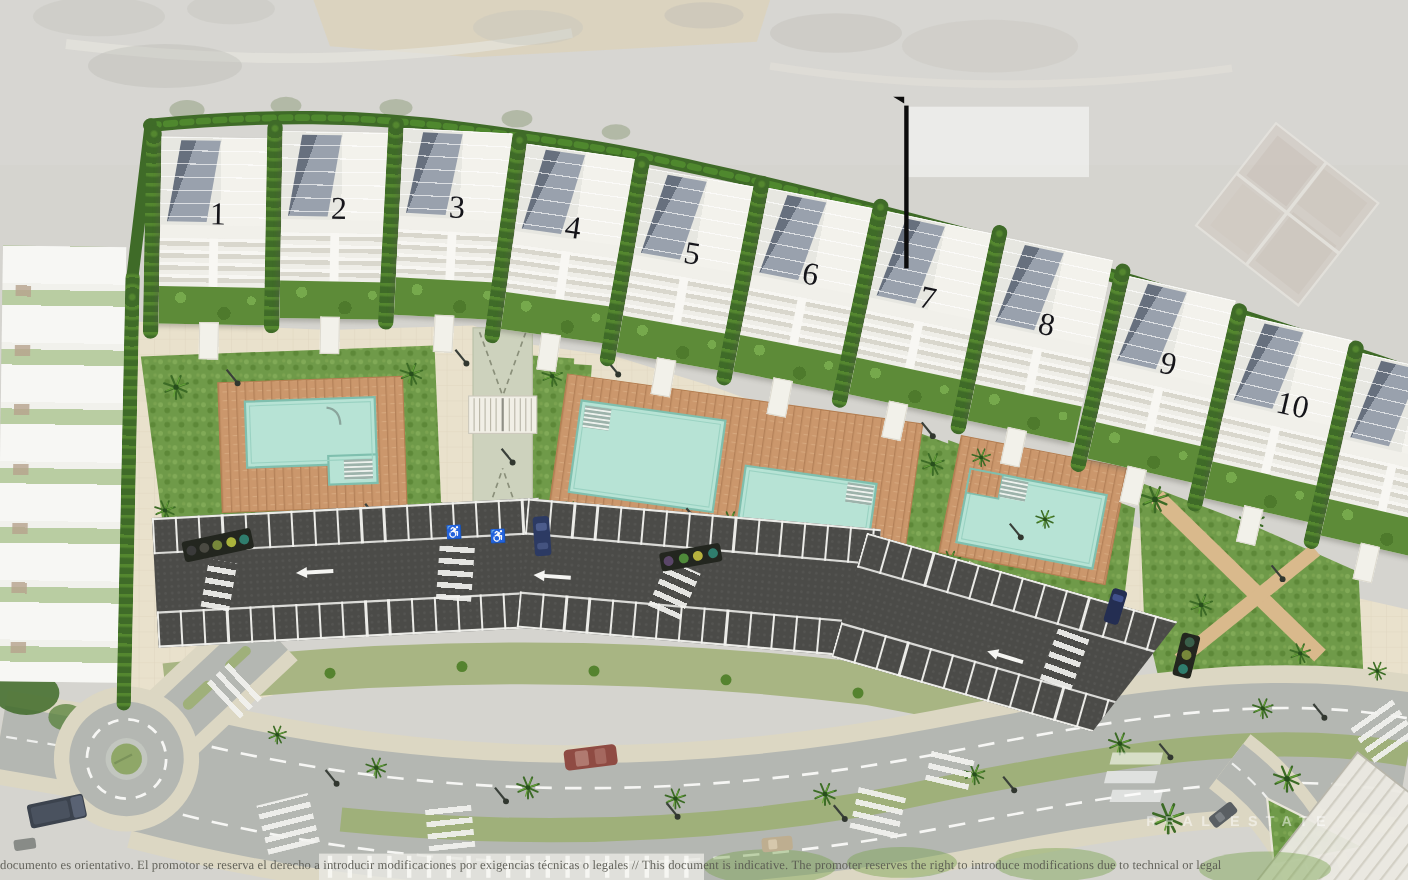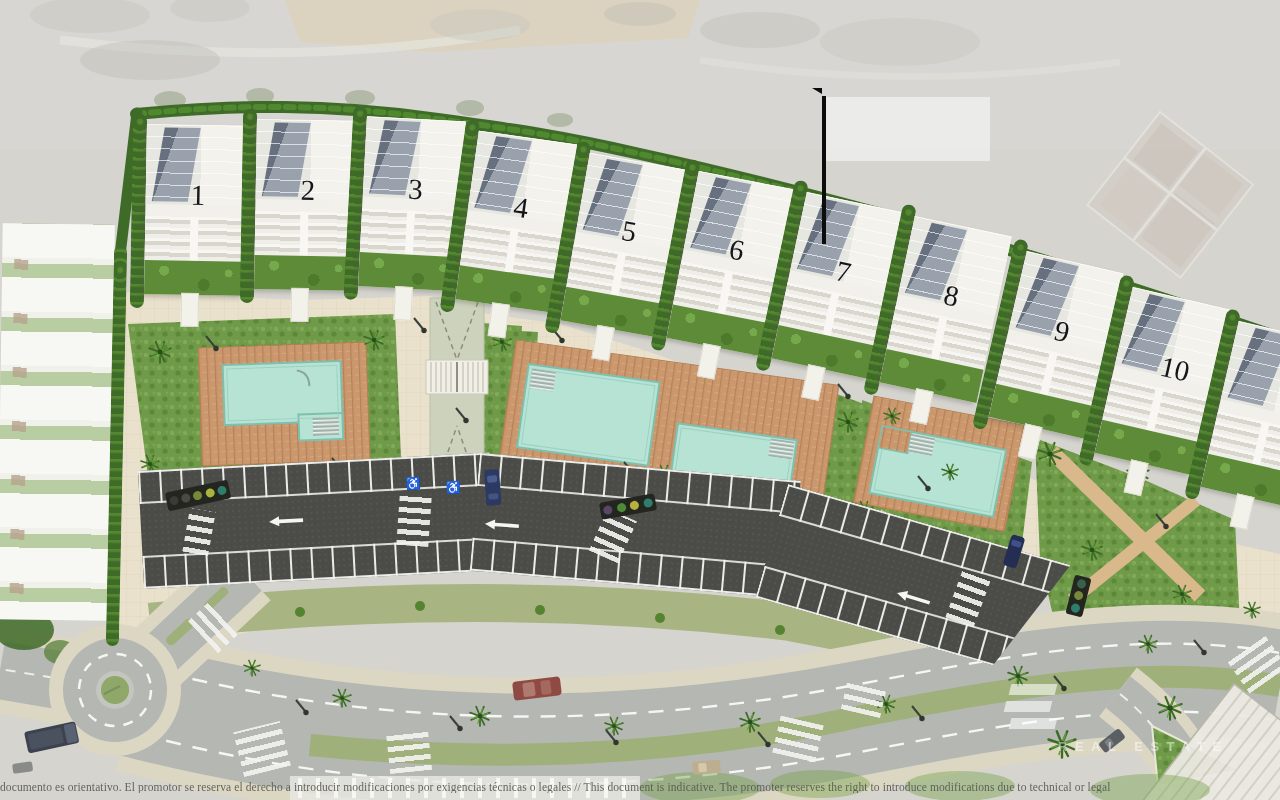--- a/index.html
+++ b/index.html
@@ -63,21 +63,21 @@
   #callout-box{position:absolute;left:822px;top:97px;width:168px;height:64px;background:rgba(255,255,255,.5);
     font-size:12px;color:#333;padding:2px;}
   #callout-line{position:absolute;left:822px;top:96px;width:4px;height:148px;background:#0c0c0c;}
   #callout-tip{position:absolute;left:812px;top:88px;width:0;height:0;
     border-top:6px solid #0c0c0c;border-left:10px solid transparent;}
   #watermark{position:absolute;left:1002px;top:684px;color:rgba(255,255,255,.58);}
   .wm-brand{display:flex;align-items:center;font-weight:bold;font-size:66px;letter-spacing:8px;line-height:1;}
   .wm-e{display:inline-flex;flex-direction:column;gap:6px;margin-left:8px;}
   .wm-e i{display:block;width:46px;height:11px;background:rgba(255,255,255,.58);transform:skewX(-14deg);}
   .wm-e i:nth-child(2){transform:skewX(-14deg) translateX(-5px);}
-  .wm-tag{font-weight:bold;font-size:13px;letter-spacing:7.5px;margin-top:10px;margin-left:56px;
+  .wm-tag{font-weight:bold;font-size:13px;letter-spacing:7.5px;margin-top:10px;margin-left:40px;
     color:rgba(255,255,255,.5);}
   #disclaimer{position:absolute;left:0;top:781px;width:1280px;white-space:nowrap;overflow:hidden;
     font-family:"Liberation Serif",serif;font-size:11.5px;color:#57574f;opacity:.9;letter-spacing:.1px;}
 </style>
 </head>
 <body>
 
 <div id="scene">
 
   <svg class="layer" width="1280" height="800" viewBox="0 0 1280 800">

